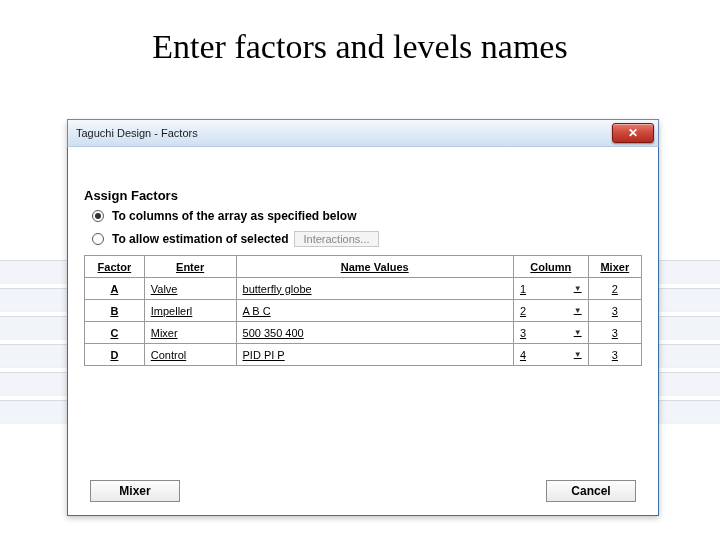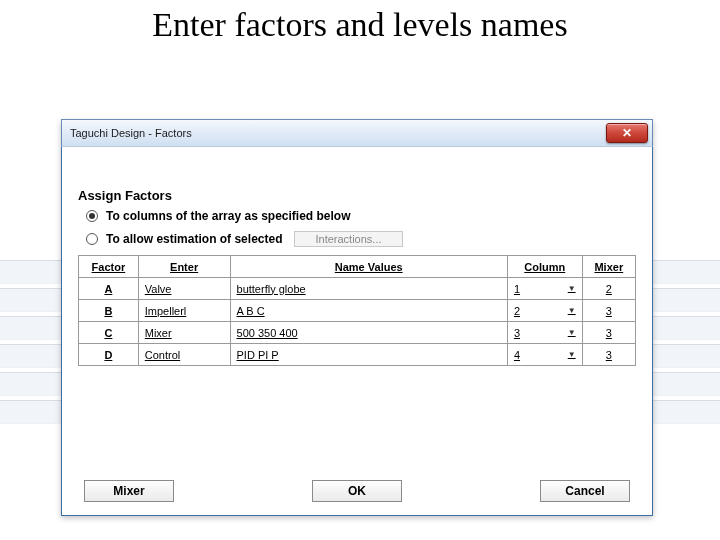--- a/index.html
+++ b/index.html
@@ -1,23 +1,23 @@
 <!DOCTYPE html>
 <html><head>
 <meta charset="utf-8">
 <style>
   * { box-sizing: border-box; margin: 0; padding: 0; }
   html, body { width: 720px; height: 540px; font-family: Arial, sans-serif; background: #fff; overflow: hidden; }
   .slide { width: 720px; height: 540px; position: relative; }
-  .slide-title { font-family: "Times New Roman", serif; font-size: 34px; font-weight: 400; text-align: center; padding-top: 6px; color: #000; }
+  .slide-title { font-family: "Times New Roman", serif; font-size: 34px; font-weight: 400; text-align: center; padding-top: 28px; color: #000; }
   .bg-stripes { position: absolute; top: 260px; left: 0; right: 0; height: 180px; z-index: 0; }
   .bg-stripes div { height: 24px; border-top: 1px solid #d6dde4; border-bottom: 1px solid #eef2f6; background: #f1f4f8; margin-bottom: 4px; }
   .window {
     position: absolute;
-    left: 61px; top: 120px;
+    left: 67px; top: 120px;
     width: 592px; height: 396px;
     background: #fff;
     border: 1px solid #3a6ea5;
     border-top: none;
     box-shadow: 0 2px 6px rgba(0,0,0,0.25);
     z-index: 2;
   }
   .titlebar {
     height: 28px;
     background: linear-gradient(to bottom, #f6f9fd 0%, #e4edf8 40%, #cfe0f2 100%);
@@ -42,21 +42,21 @@
   .client { padding: 10px 16px 12px 16px; height: calc(100% - 28px); position: relative; }
   .section-label { font-size: 13px; font-weight: bold; margin-bottom: 6px; margin-top: 31px; }
   .radio-row { display: flex; align-items: center; font-size: 12px; font-weight: bold; margin: 4px 0 8px 8px; }
   .radio {
     width: 12px; height: 12px; border: 1px solid #555; border-radius: 50%;
     margin-right: 8px; background: #fff; display: inline-flex; align-items: center; justify-content: center;
     cursor: pointer;
   }
   .radio.checked::after { content: ""; width: 6px; height: 6px; background: #333; border-radius: 50%; }
   .interactions-btn {
-    margin-left: 12px; padding: 1px 20px; font-size: 11px; color: #888;
+    margin-left: 6px; padding: 1px 8px; font-size: 11px; color: #888;
     background: #f4f4f4; border: 1px solid #c8c8c8; cursor: default;
   }
   table.grid {
     width: 100%; border-collapse: collapse; margin-top: 6px;
     font-size: 11px;
   }
   table.grid th, table.grid td {
     border: 1px solid #9a9a9a; padding: 3px 6px; background: #fff;
     text-align: left; height: 22px; text-decoration: underline;
   }
@@ -184,18 +184,17 @@
                   <span class="dd-arrow">▼</span>
                 </div>
               </td>
               <td class="center">3</td>
             </tr>
           </tbody>
       </table>
 
       <div class="button-row">
         <div class="btn">Mixer</div>
-        <div class="btn">OK</div>
         <div class="btn">Cancel</div>
       </div>
     </div>
   </div>
 </div>
 
 </body></html>

